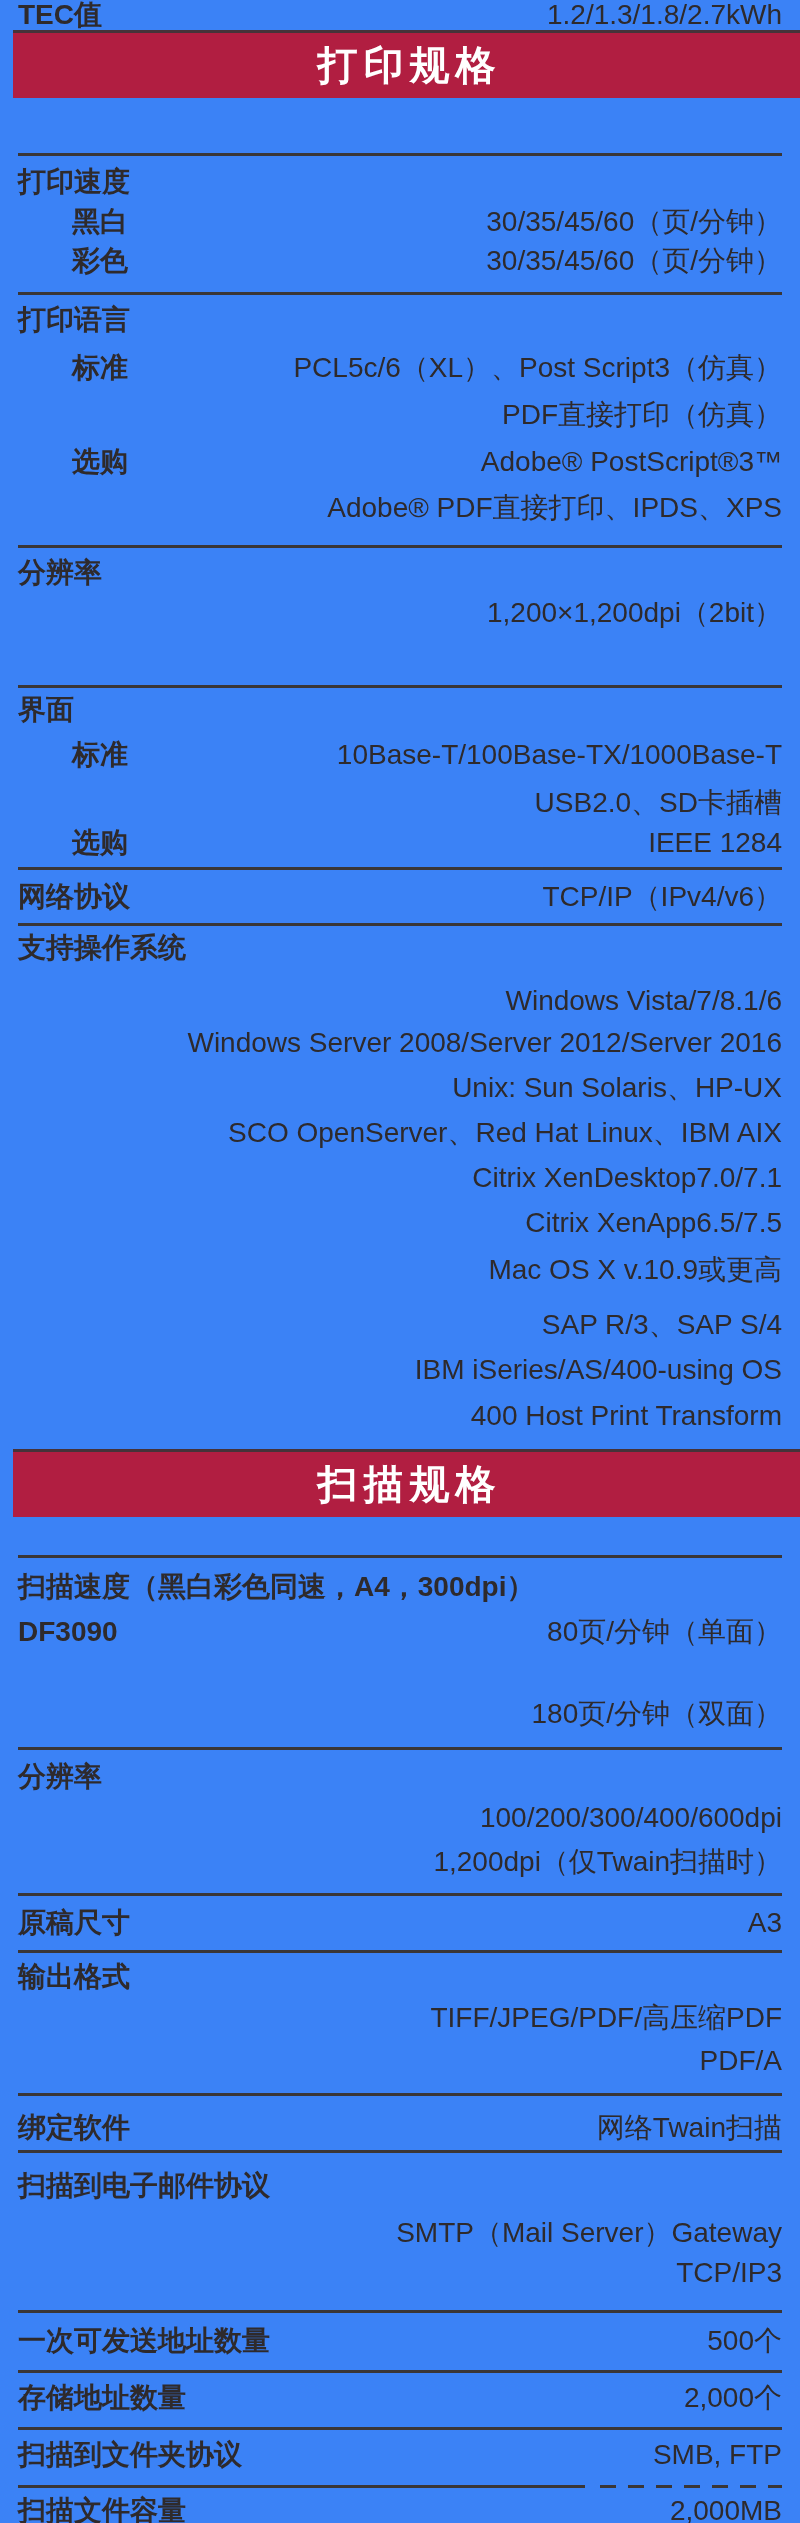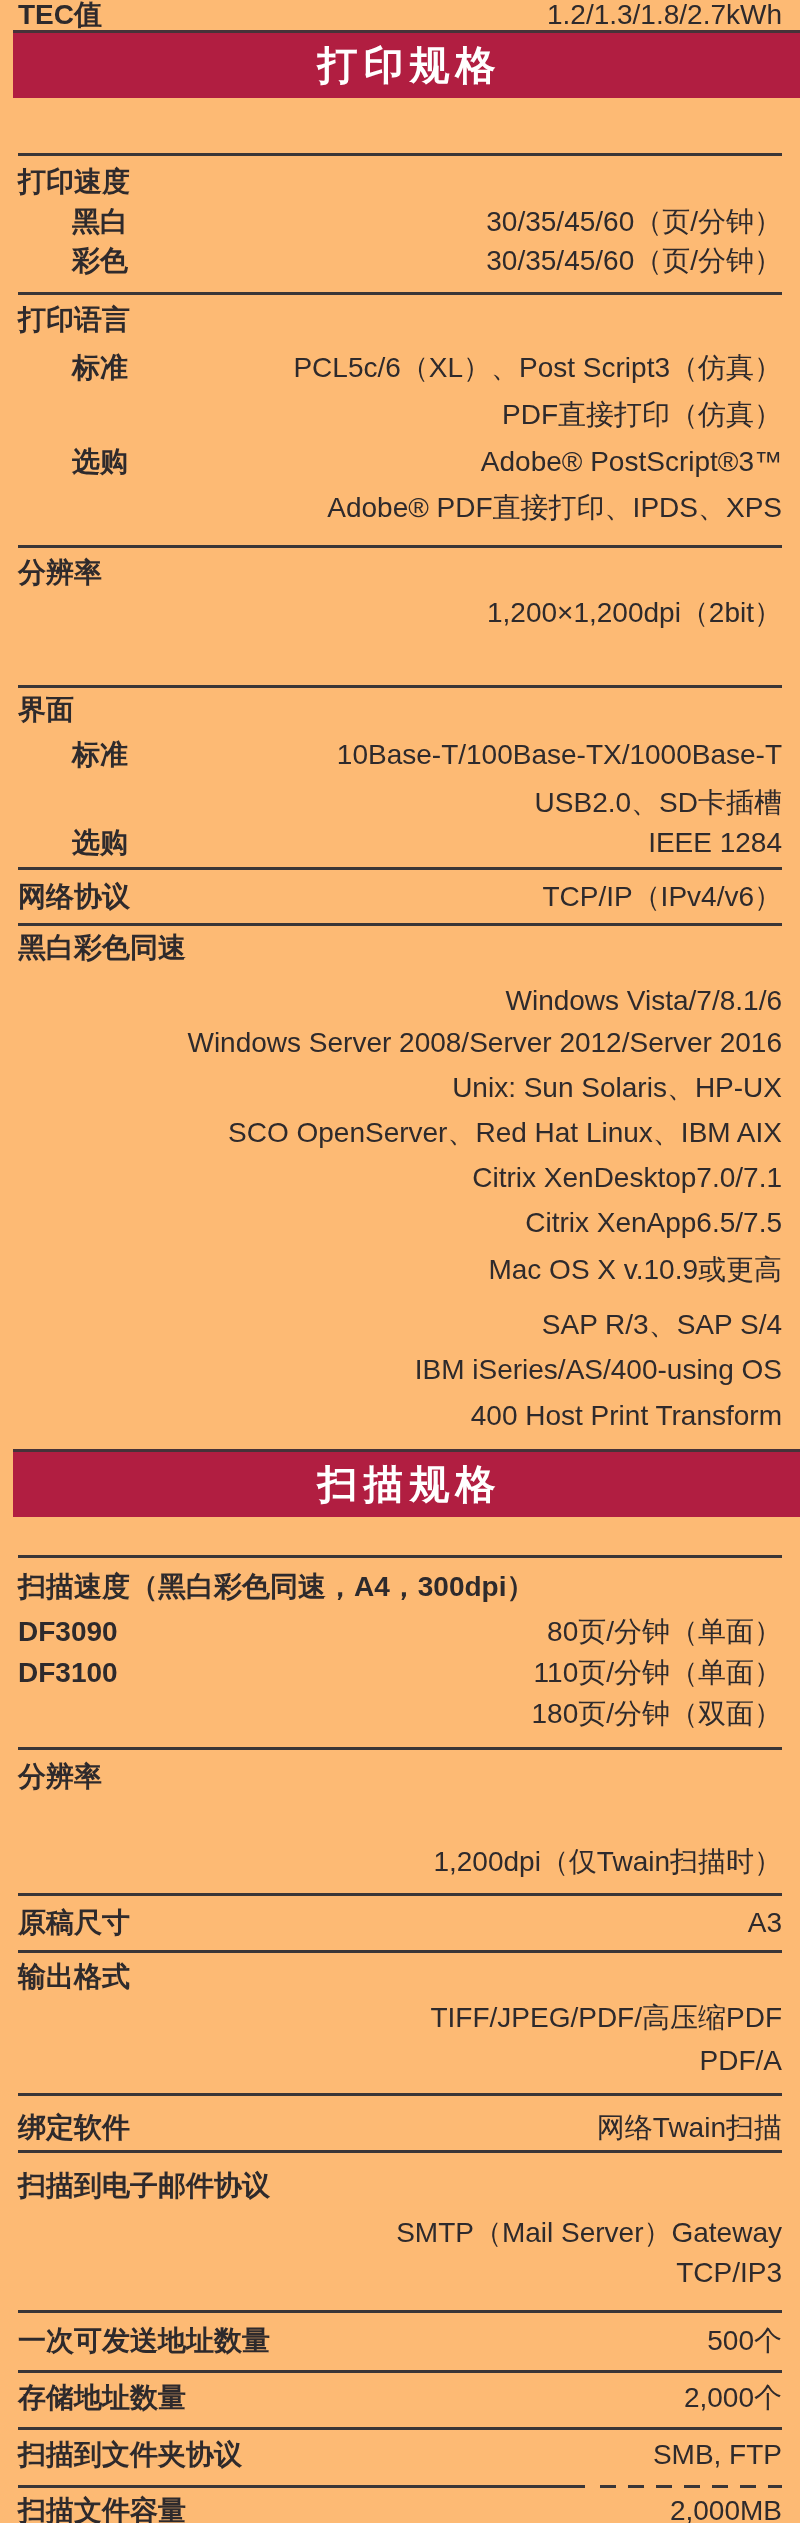--- a/index.html
+++ b/index.html
@@ -1,21 +1,21 @@
 <!DOCTYPE html>
 <html><head>
 <meta charset="utf-8">
 <style>
   html,body{margin:0;padding:0;background:#ffffff;}
   .page{
     position:relative;
     width:800px;
     height:2523px;
     overflow:hidden;
-    background:#fdba74;
+    background:#3b82f6;
     font-family:"Liberation Sans","DejaVu Sans",sans-serif;
     color:#2e2a2c;
   }
   .banner{
     position:absolute;
     left:13px;
     right:0;
     height:65px;
     background:#b11e41;
     border-top:3px solid #463339;
@@ -143,21 +143,21 @@
   </div>
   <div class="row" style="top:823px">
     <span class="lab ind">选购</span>
     <span class="val">IEEE 1284</span>
   </div>
   <div class="row" style="top:877px">
     <span class="lab">网络协议</span>
     <span class="val">TCP/IP（IPv4/v6）</span>
   </div>
   <div class="row" style="top:928px">
-    <span class="lab">黑白彩色同速</span>
+    <span class="lab">支持操作系统</span>
     <span class="val"></span>
   </div>
   <div class="row" style="top:981px">
     <span class="lab"></span>
     <span class="val">Windows Vista/7/8.1/6</span>
   </div>
   <div class="row" style="top:1023px">
     <span class="lab"></span>
     <span class="val">Windows Server 2008/Server 2012/Server 2016</span>
   </div>
@@ -199,31 +199,31 @@
   </div>
 
   <div class="row" style="top:1567px">
     <span class="lab">扫描速度（黑白彩色同速，A4，300dpi）</span>
     <span class="val"></span>
   </div>
   <div class="row" style="top:1612px">
     <span class="lab">DF3090</span>
     <span class="val">80页/分钟（单面）</span>
   </div>
-  <div class="row" style="top:1653px">
-    <span class="lab">DF3100</span>
-    <span class="val">110页/分钟（单面）</span>
-  </div>
   <div class="row" style="top:1694px">
     <span class="lab"></span>
     <span class="val">180页/分钟（双面）</span>
   </div>
   <div class="row" style="top:1757px">
     <span class="lab">分辨率</span>
     <span class="val"></span>
+  </div>
+  <div class="row" style="top:1798px">
+    <span class="lab"></span>
+    <span class="val">100/200/300/400/600dpi</span>
   </div>
   <div class="row" style="top:1842px">
     <span class="lab"></span>
     <span class="val">1,200dpi（仅Twain扫描时）</span>
   </div>
   <div class="row" style="top:1903px">
     <span class="lab">原稿尺寸</span>
     <span class="val">A3</span>
   </div>
   <div class="row" style="top:1957px">

